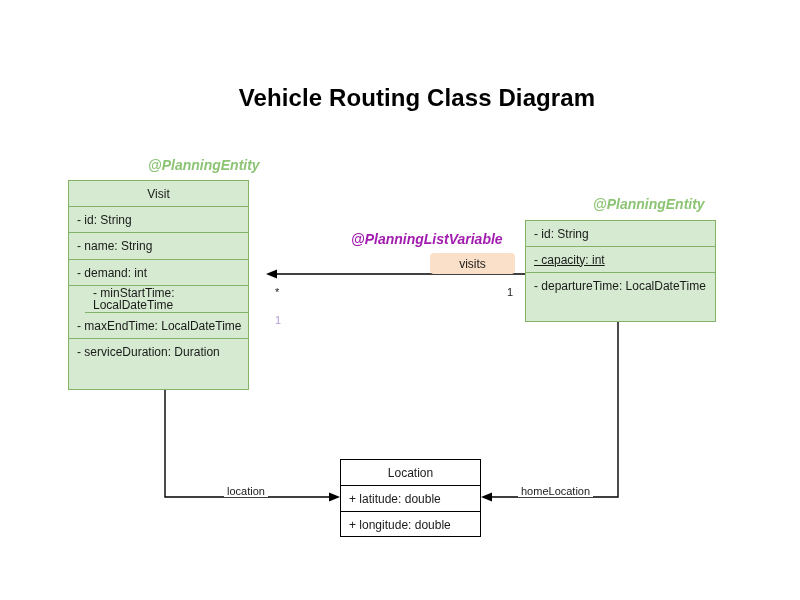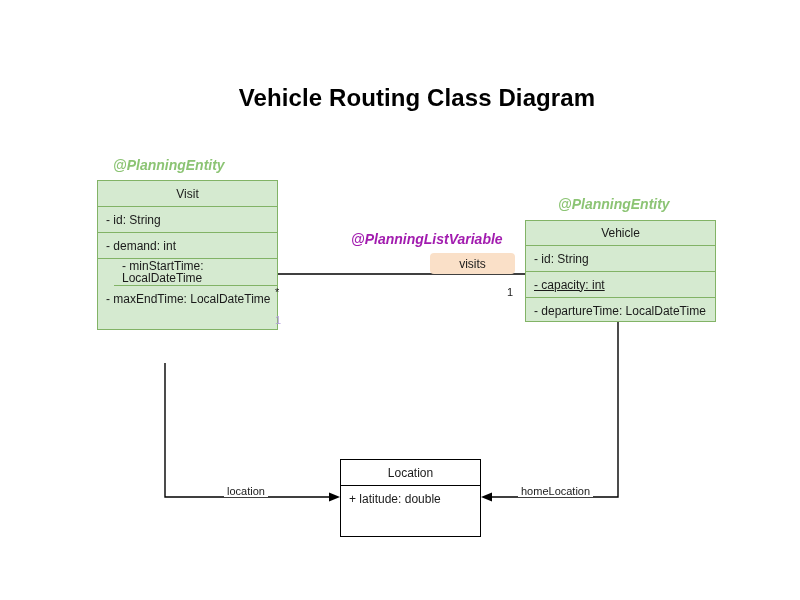--- a/index.html
+++ b/index.html
@@ -45,21 +45,21 @@
   }
 
   
   .annotation {
     position: absolute;
     font-size: 14px;
     font-weight: bold;
     font-style: italic;
     white-space: nowrap;
   }
-  .annotation.entity { color: #8cc474; }
+  .annotation.entity { color: #8cc474; margin-left: 35px; }
   .annotation.listvar { color: #a21caf; }
 
   
   .uml-class {
     position: absolute;
     box-sizing: border-box;
     border: 1px solid #82b366;
     background: #d5ead0;
   }
   .uml-class .uml-header,
@@ -153,40 +153,42 @@
 
      Location : down, left, arrow into Location right --&gt;
     <g>
       <path d="M 618 322 L 618 497 L 488 497" fill="none" stroke="#000000" stroke-width="1.4"></path>
       <path d="M 481 497 L 492 492.5 L 492 501.5 z" fill="#000000"></path>
     </g>
   </svg>
 
   <div class="annotation entity" style="left:113px; top:157px;">@PlanningEntity</div>
 
-  <div class="uml-class" style="left:97px; top:180px; width:181px; height:150px;">
+  <div class="uml-class" style="left:68px; top:180px; width:181px; height:210px;">
     <div class="uml-header" style="height:26px;">Visit</div>
     <div class="uml-field" style="height:26px;">- id: String</div>
+    <div class="uml-field" style="height:27px;">- name: String</div>
     <div class="uml-field" style="height:26px;">- demand: int</div>
     <div class="uml-field" style="height:27px;margin-left:16px;">- minStartTime: LocalDateTime</div>
     <div class="uml-field" style="height:26px;">- maxEndTime: LocalDateTime</div>
+    <div class="uml-field" style="height:25px;">- serviceDuration: Duration</div>
   </div>
 
   <div class="annotation entity" style="left:558px; top:196px;">@PlanningEntity</div>
 
   <div class="uml-class" style="left:525px; top:220px; width:191px; height:102px;">
-    <div class="uml-header" style="height:25px;">Vehicle</div>
     <div class="uml-field" style="height:26px;">- id: String</div>
     <div class="uml-field" style="height:26px;text-decoration:underline;">- capacity: int</div>
     <div class="uml-field" style="height:25px;">- departureTime: LocalDateTime</div>
   </div>
 
   <div class="uml-class plain" style="left:340px; top:459px; width:141px; height:78px;">
     <div class="uml-header" style="height:26px;">Location</div>
     <div class="uml-field" style="height:26px;">+ latitude: double</div>
+    <div class="uml-field" style="height:26px;">+ longitude: double</div>
   </div>
 
   <div class="annotation listvar" style="left:351px; top:231px;">@PlanningListVariable</div>
 
   <div class="assoc-badge" style="left:430px; top:253px; width:85px; height:21px;">visits</div>
 
   <div class="multiplicity dark" style="left:275px; top:286px;">*</div>
 
   <div class="multiplicity muted" style="left:275px; top:314px;">1</div>
 

